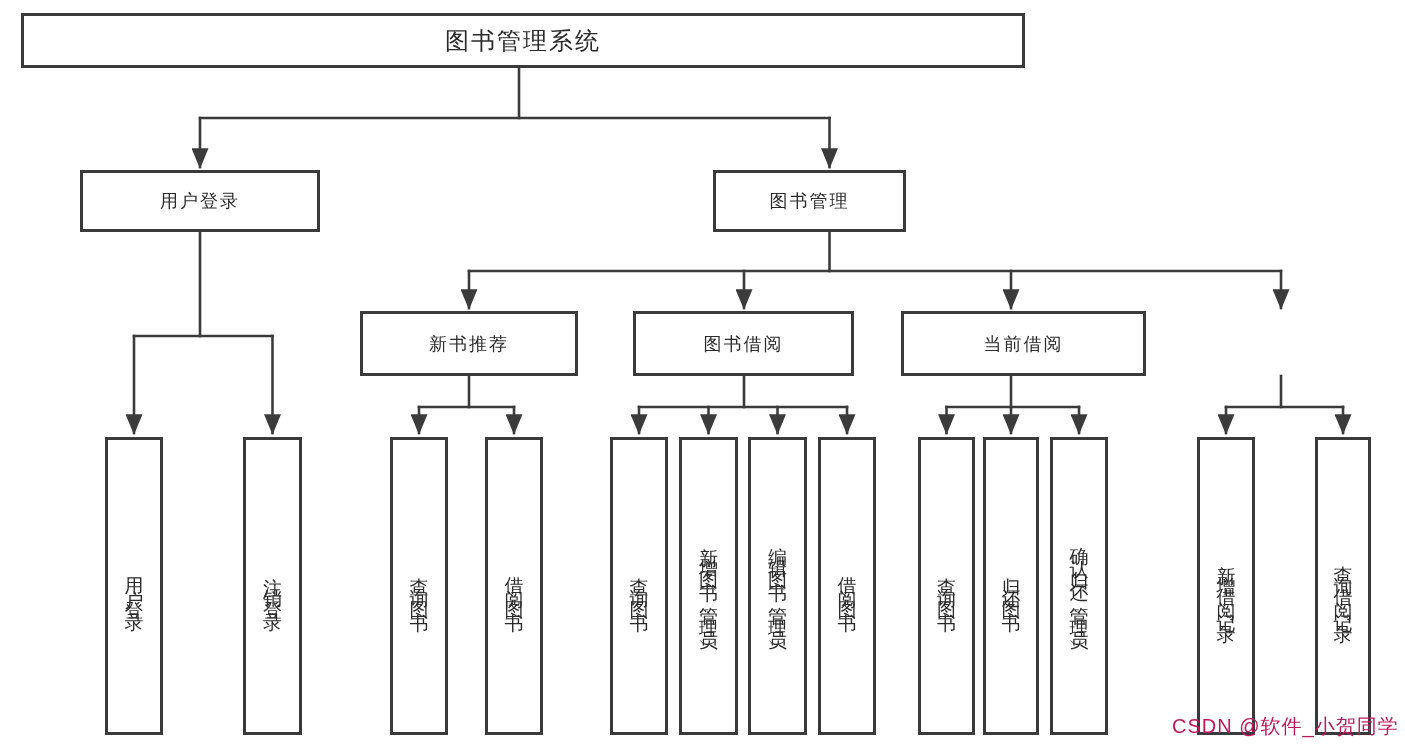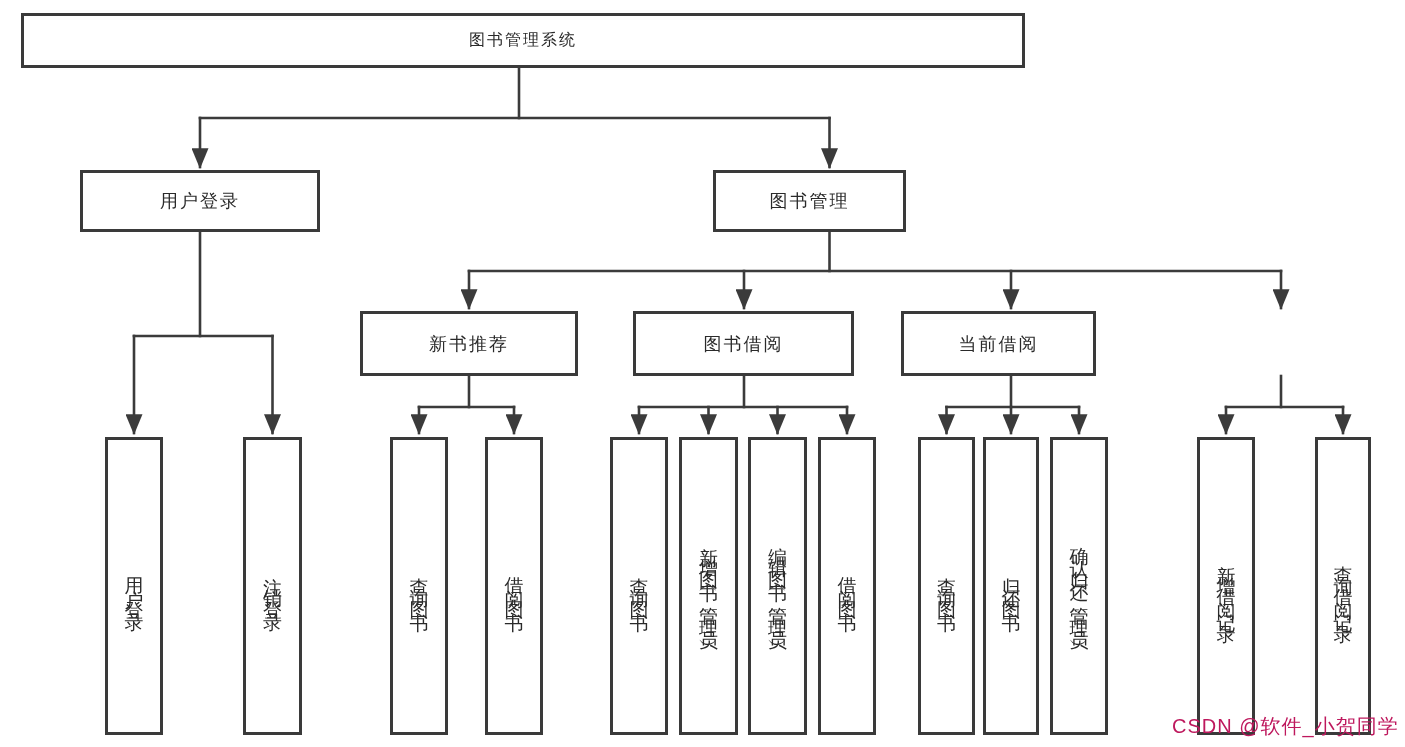--- a/index.html
+++ b/index.html
@@ -14,21 +14,21 @@
   .box{
     position:absolute;
     box-sizing:border-box;
     background:#ffffff;
     border:3px solid #3a3a3a;
     display:flex;align-items:center;justify-content:center;
     color:#2a2a2a;
     z-index:2;
   }
   .hbox{font-size:18px;letter-spacing:2px;white-space:nowrap;}
-  .root{font-size:16px;}
+  .root{font-size:24px;}
   .vbox .vtext{
     writing-mode:vertical-lr;
     text-orientation:mixed;
     font-size:19px;
     line-height:1.05;
     letter-spacing:12px;
     white-space:nowrap;
   }
   .lv2{top:170px;height:62px;}
   .lv3{top:311px;height:65px;}
@@ -108,21 +108,21 @@
   <div class="box hbox lv2" style="left:713px;width:193px;">
     <span>图书管理</span>
   </div>
 
   <div class="box hbox lv3" style="left:360px;width:218px;">
     <span>新书推荐</span>
   </div>
   <div class="box hbox lv3" style="left:633px;width:221px;">
     <span>图书借阅</span>
   </div>
-  <div class="box hbox lv3" style="left:901px;width:195px;">
+  <div class="box hbox lv3" style="left:901px;width:245px;">
     <span>当前借阅</span>
   </div>
 
   <div class="box vbox leaf" style="left:105px;width:58px;">
     <span class="vtext">用户登录</span>
   </div>
   <div class="box vbox leaf" style="left:243px;width:59px;">
     <span class="vtext">注销登录</span>
   </div>
 

